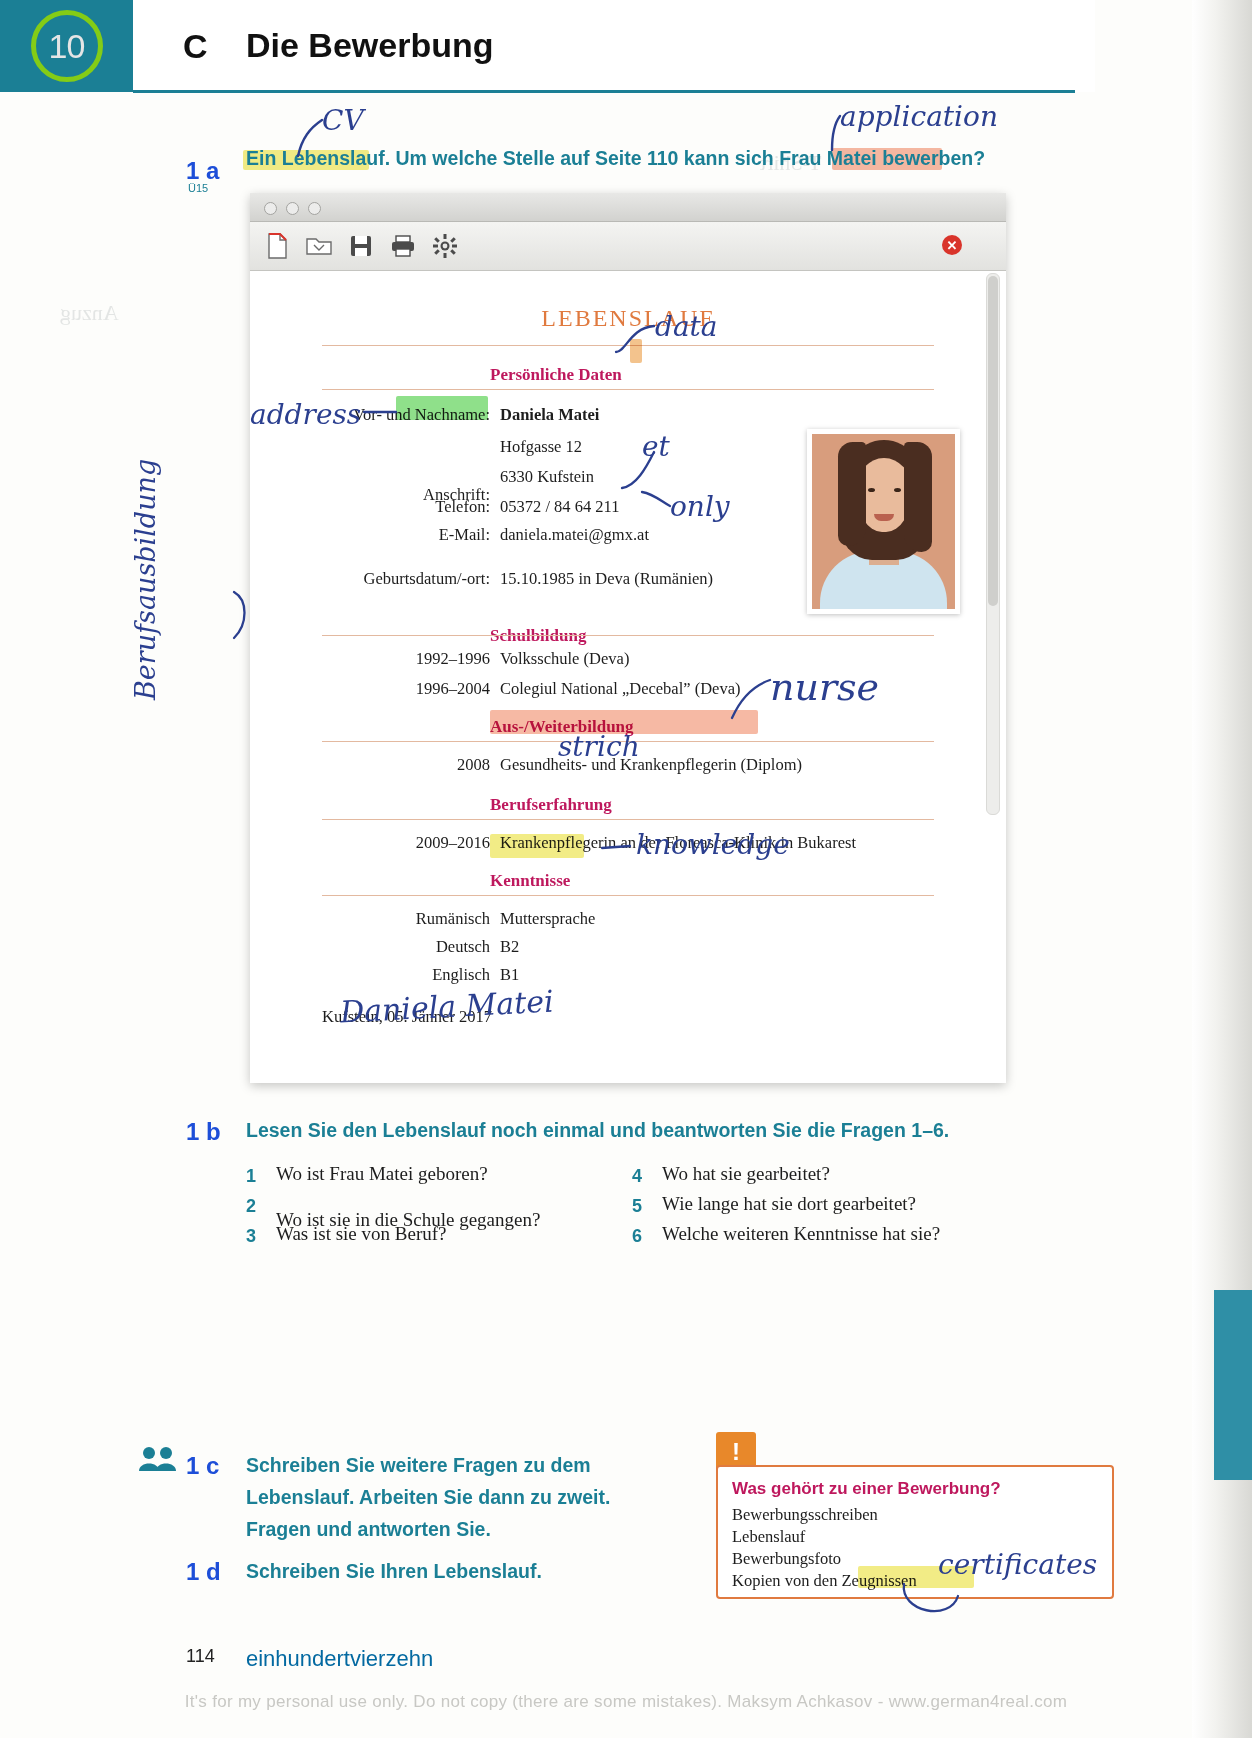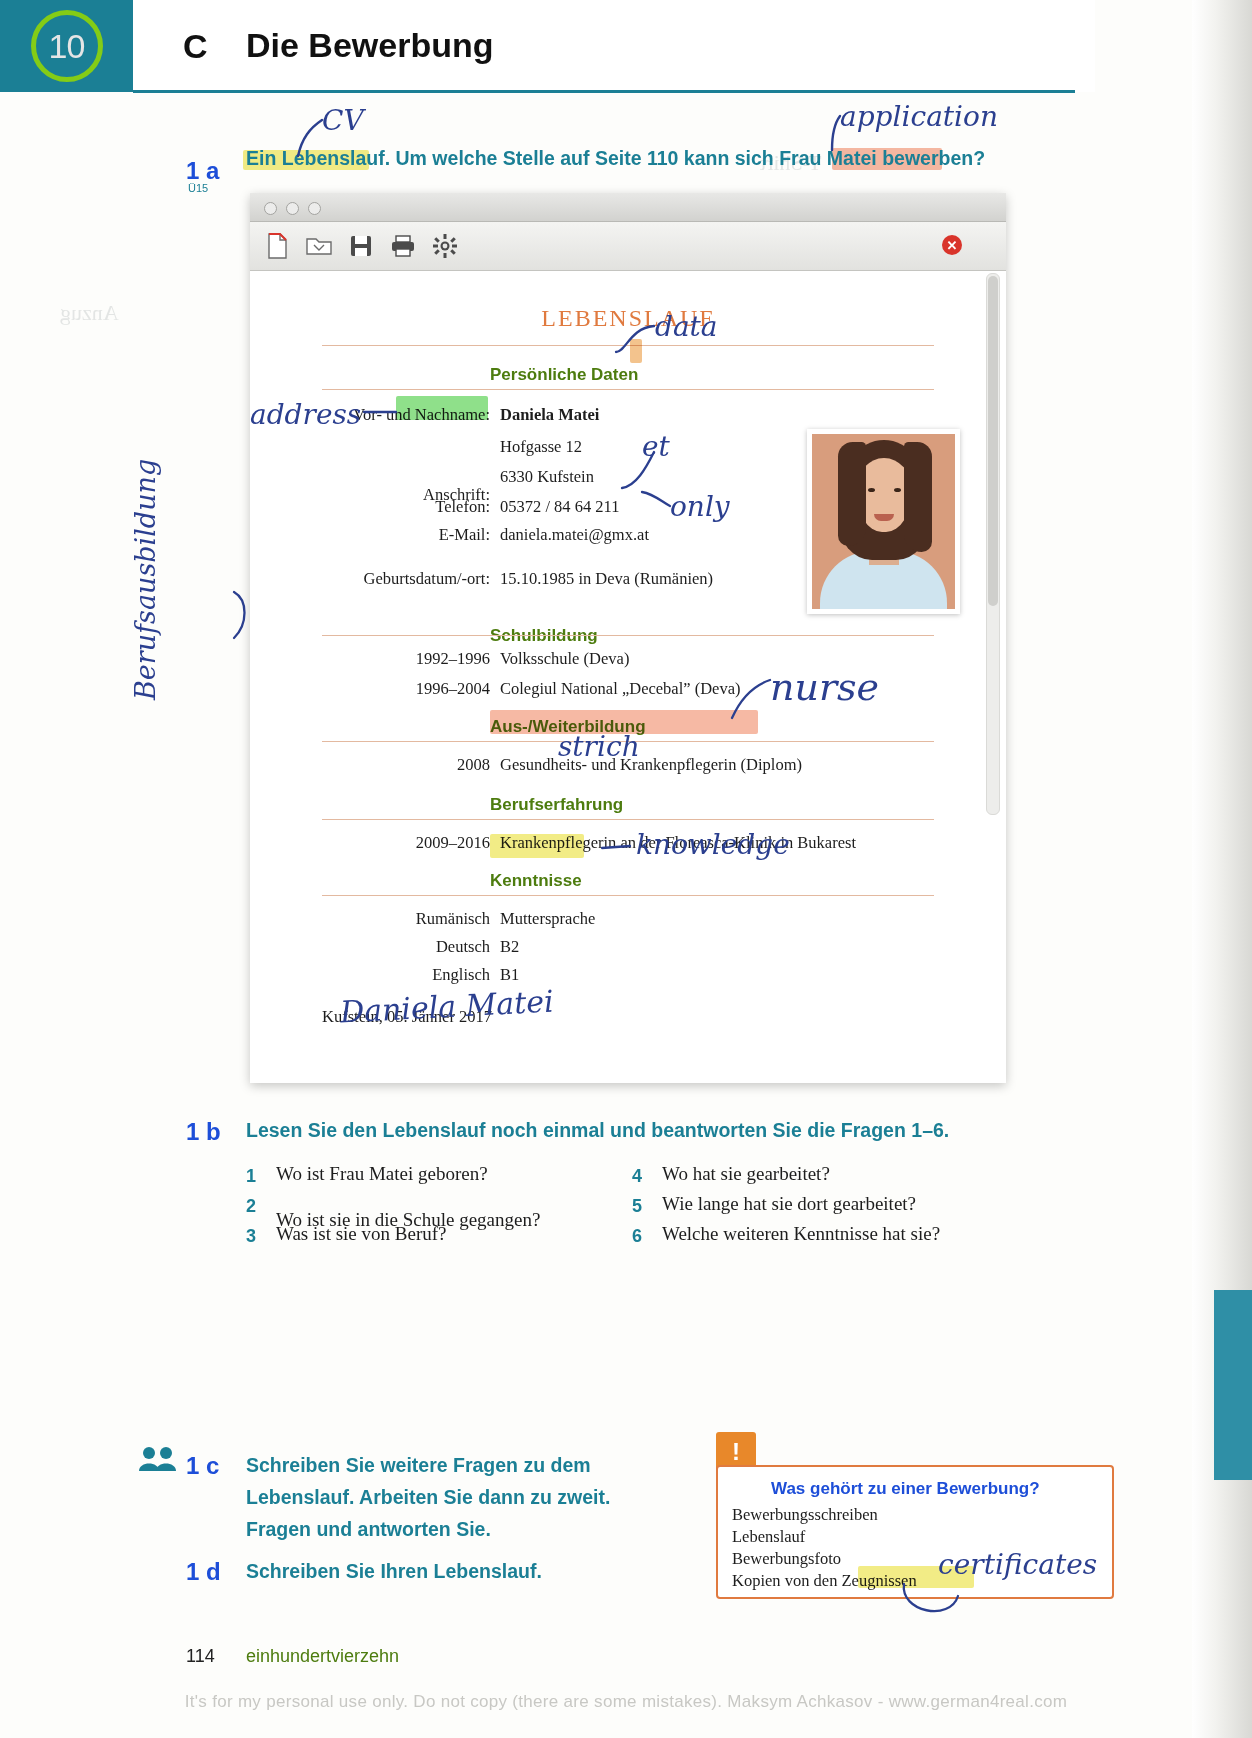--- a/index.html
+++ b/index.html
@@ -165,22 +165,22 @@
     color: #e07a3f;
     font-family: "Liberation Serif", serif;
   }
   .rule {
     position: absolute;
     height: 1px;
     background: #e3b9a0;
   }
   .cv-section {
     position: absolute;
-    font-size: 17px; font-weight: bold; color: #4d7c0f;
-    font-family: Liberation Sans, sans-serif;
+    font-size: 17px; font-weight: bold; color: #be185d;
+    font-family: Liberation Serif, serif;
   }
   .cv-label {
     position: absolute;
     font-size: 16.5px;
     text-align: right;
     font-family: "Liberation Serif", serif;
     color: #1d1d1d;
   }
   .cv-value {
     position: absolute;
@@ -316,39 +316,39 @@
     left: 716px; top: 1432px;
     width: 40px; height: 40px;
     background: #e8882a;
     border-radius: 3px;
     color: #fff;
     font-size: 24px; font-weight: bold;
     display: flex; align-items: center; justify-content: center;
   }
   #info-title {
     position: absolute; left: 14px; top: 12px;
-    font-size: 17px; font-weight: bold; color: #1d4ed8; margin-left: 39px;
+    font-size: 17px; font-weight: bold; color: #be185d;
   }
   .info-line {
     position: absolute; left: 14px;
     font-size: 16.5px; color: #1d1d1d;
     font-family: "Liberation Serif", serif;
   }
 
   
   #pair-icon { position: absolute; left: 138px; top: 1446px; }
 
   
   #page-number {
     position: absolute; left: 186px; top: 1646px;
     font-size: 18px; color: #222;
   }
   #footer-text {
     position: absolute; left: 246px; top: 1646px;
-    font-size: 18px; color: #4d7c0f;
+    font-size: 22px; color: #0369a1;
   }
   #watermark {
     position: absolute;
     left: 0; right: 0; top: 1692px;
     text-align: center;
     font-size: 17px;
     color: #c8c8c4;
     letter-spacing: .3px;
   }
 </style>

